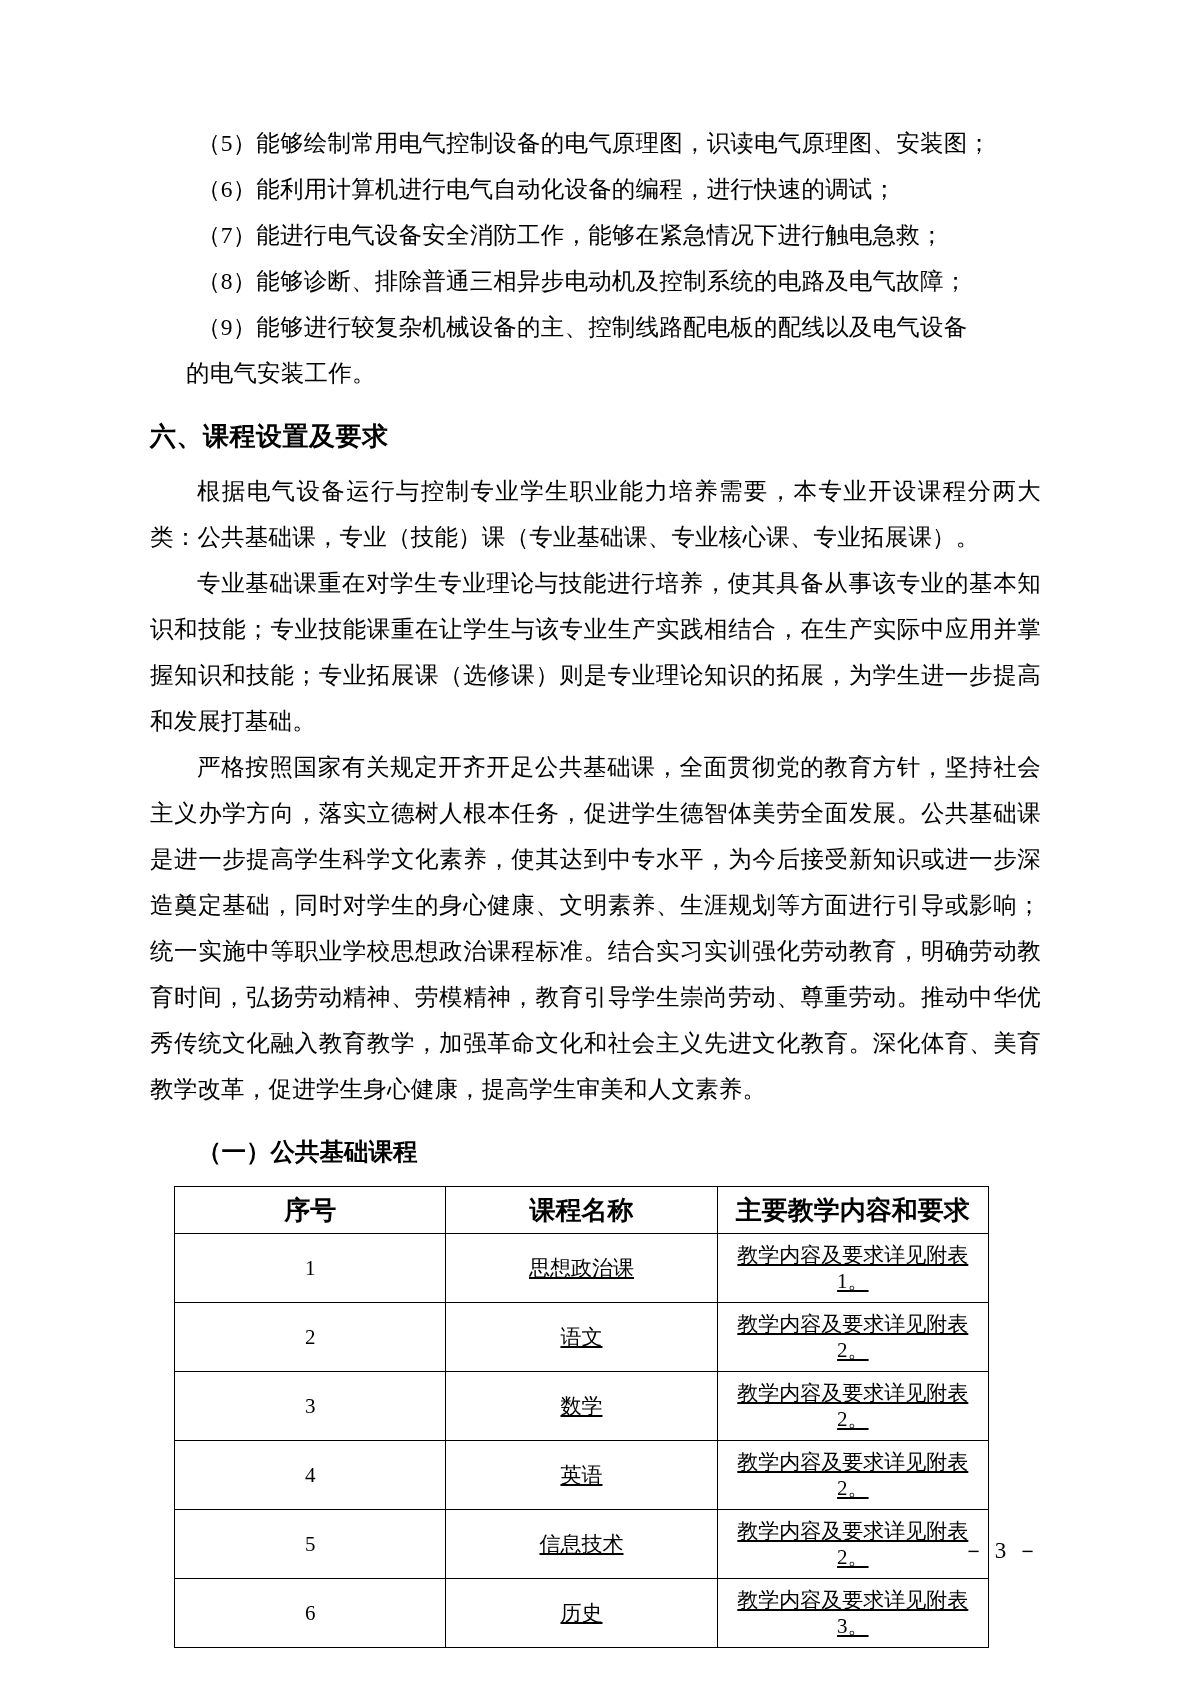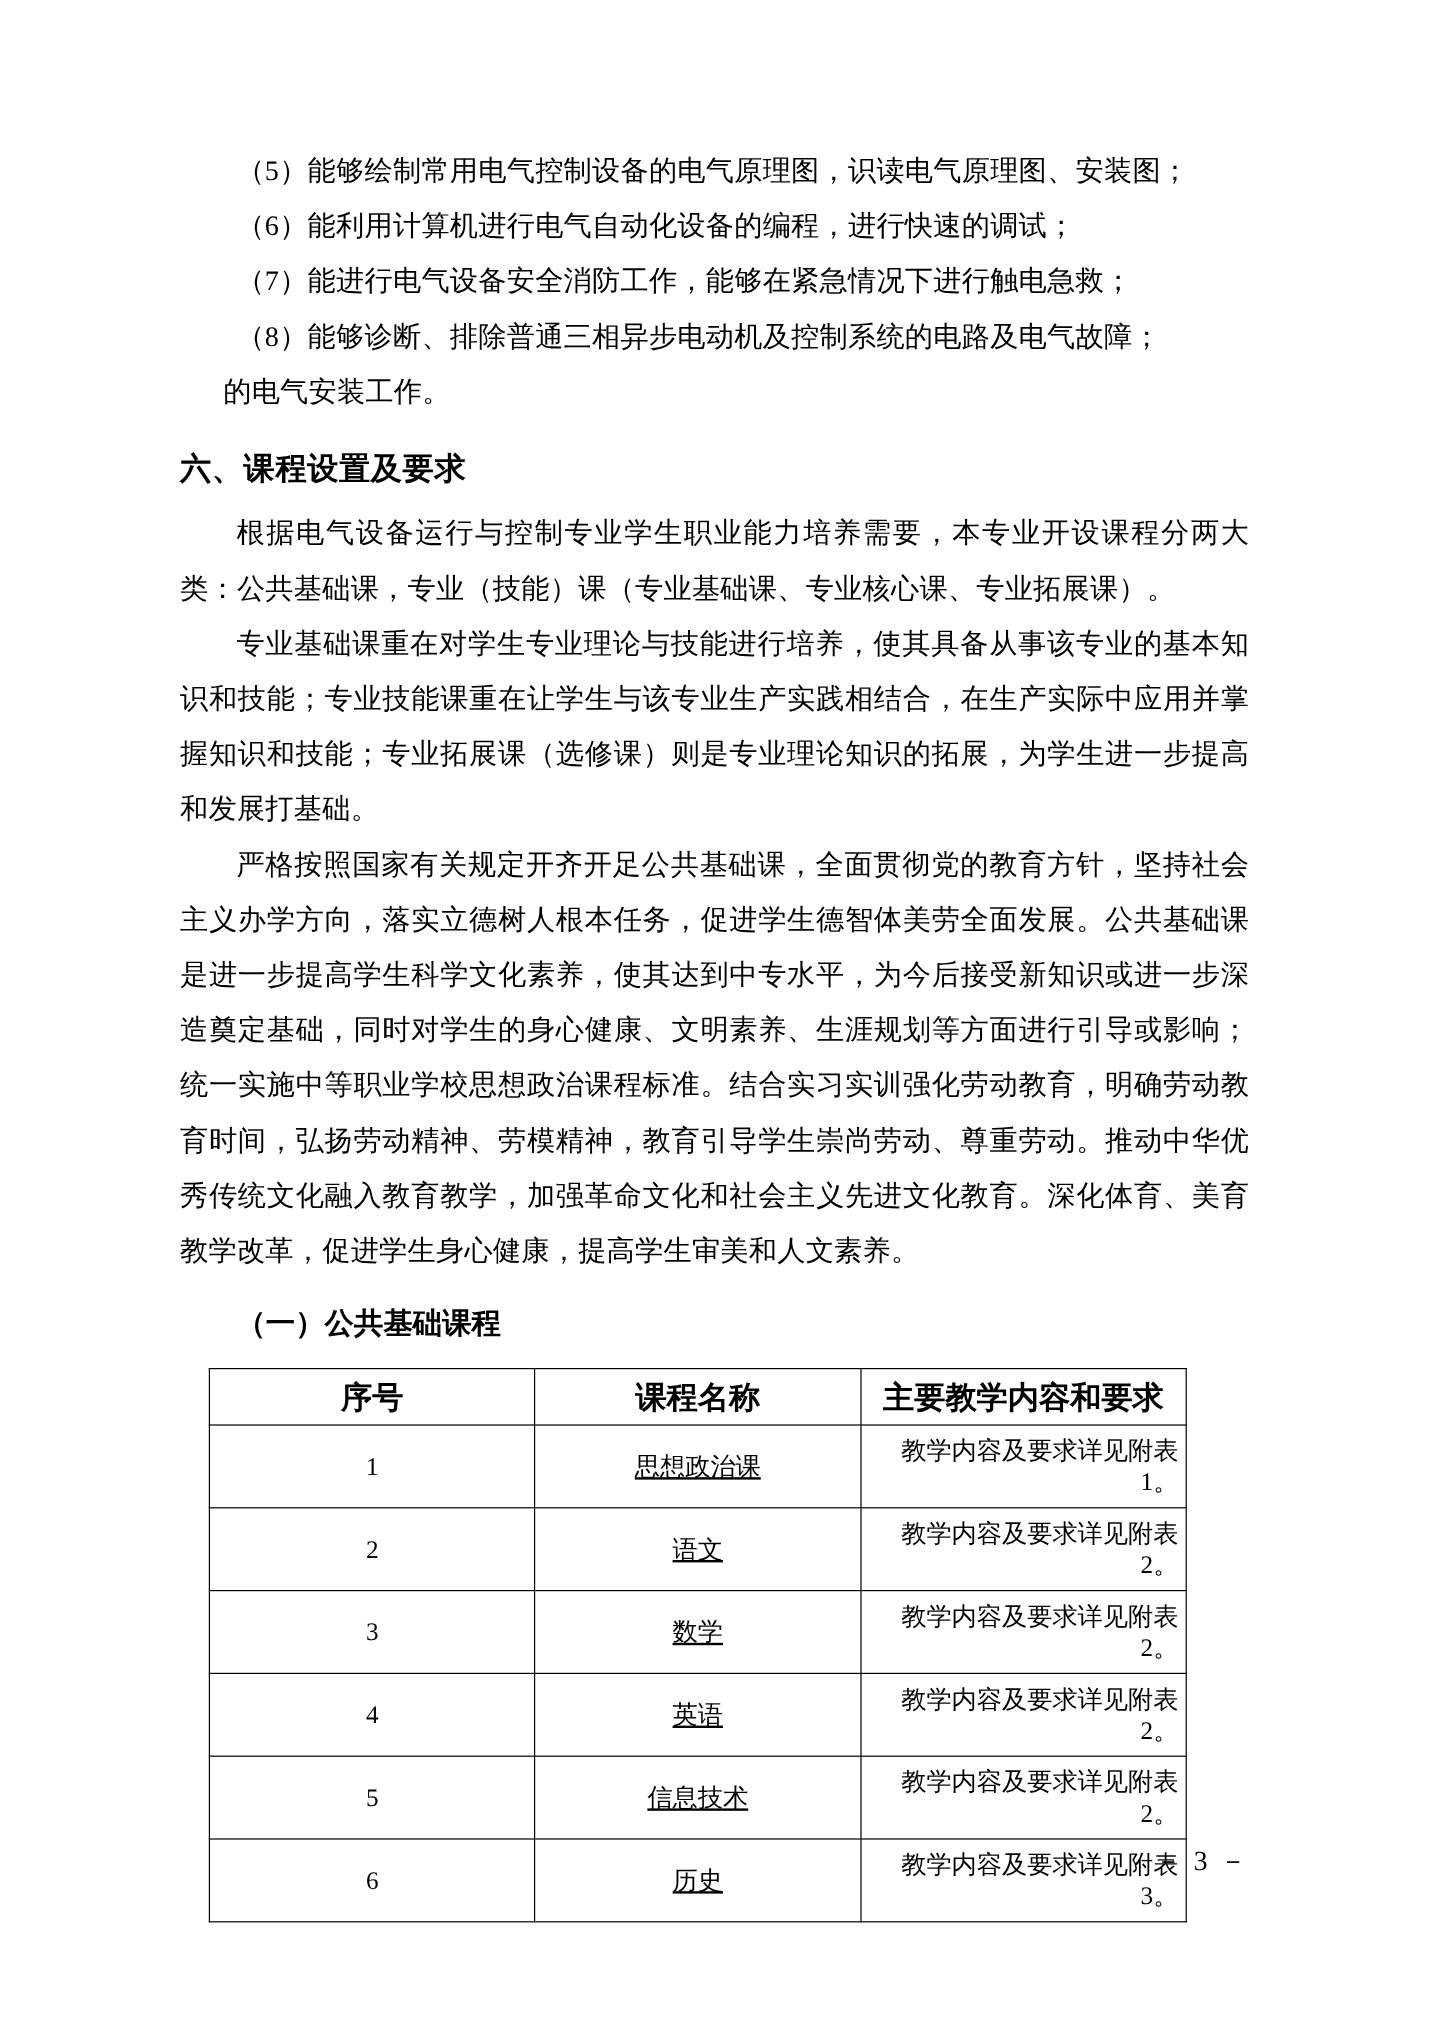--- a/index.html
+++ b/index.html
@@ -55,21 +55,21 @@
     text-indent: 0;
     letter-spacing: 0.5px;
     font-family: "Liberation Sans", "DejaVu Sans", sans-serif;
   }
   h3.sub-heading {
     font-size: 24.5px;
     line-height: 48px;
     font-weight: bold;
     margin: 16px 0 10px 0;
     text-indent: 47px;
-    font-family: Liberation Mono, monospace;
+    font-family: Liberation Serif, serif;
   }
   table.course-table {
     border-collapse: collapse;
     width: 815px;
     margin-left: 24px;
     margin-top: 6px;
     table-layout: fixed;
   }
   table.course-table td, table.course-table th {
     border: 1.4px solid #000000;
@@ -89,42 +89,44 @@
     width: 78px;
     text-align: center;
   }
   td.col-name {
     width: 170px;
     text-align: center;
     text-decoration: underline;
   }
   td.col-desc {
     width: 560px;
-    text-align: right;
+    text-align: center;
     padding-left: 12px;
+    text-decoration: underline;
   }
   .page-number {
     position: absolute;
     right: 150px;
     bottom: 118px;
     font-size: 23px;
     font-family: "Liberation Serif", "DejaVu Serif", serif;
     letter-spacing: 2px;
   }
 </style>
 </head>
 <body>
 
 <div class="page">
   <div class="doc-body">
 
     <p class="para list-item">（5）能够绘制常用电气控制设备的电气原理图，识读电气原理图、安装图；</p>
     <p class="para list-item">（6）能利用计算机进行电气自动化设备的编程，进行快速的调试；</p>
     <p class="para list-item">（7）能进行电气设备安全消防工作，能够在紧急情况下进行触电急救；</p>
     <p class="para list-item">（8）能够诊断、排除普通三相异步电动机及控制系统的电路及电气故障；</p>
+    <p class="para list-item">（9）能够进行较复杂机械设备的主、控制线路配电板的配线以及电气设备</p>
     <p class="para noindent">的电气安装工作。</p>
 
     <h2 class="section-heading">六、课程设置及要求</h2>
 
     <p class="para indent2">根据电气设备运行与控制专业学生职业能力培养需要，本专业开设课程分两大类：公共基础课，专业（技能）课（专业基础课、专业核心课、专业拓展课）。</p>
     <p class="para indent2">专业基础课重在对学生专业理论与技能进行培养，使其具备从事该专业的基本知识和技能；专业技能课重在让学生与该专业生产实践相结合，在生产实际中应用并掌握知识和技能；专业拓展课（选修课）则是专业理论知识的拓展，为学生进一步提高和发展打基础。</p>
     <p class="para indent2">严格按照国家有关规定开齐开足公共基础课，全面贯彻党的教育方针，坚持社会主义办学方向，落实立德树人根本任务，促进学生德智体美劳全面发展。公共基础课是进一步提高学生科学文化素养，使其达到中专水平，为今后接受新知识或进一步深造奠定基础，同时对学生的身心健康、文明素养、生涯规划等方面进行引导或影响；统一实施中等职业学校思想政治课程标准。结合实习实训强化劳动教育，明确劳动教育时间，弘扬劳动精神、劳模精神，教育引导学生崇尚劳动、尊重劳动。推动中华优秀传统文化融入教育教学，加强革命文化和社会主义先进文化教育。深化体育、美育教学改革，促进学生身心健康，提高学生审美和人文素养。</p>
 
     <h3 class="sub-heading">（一）公共基础课程</h3>
 

